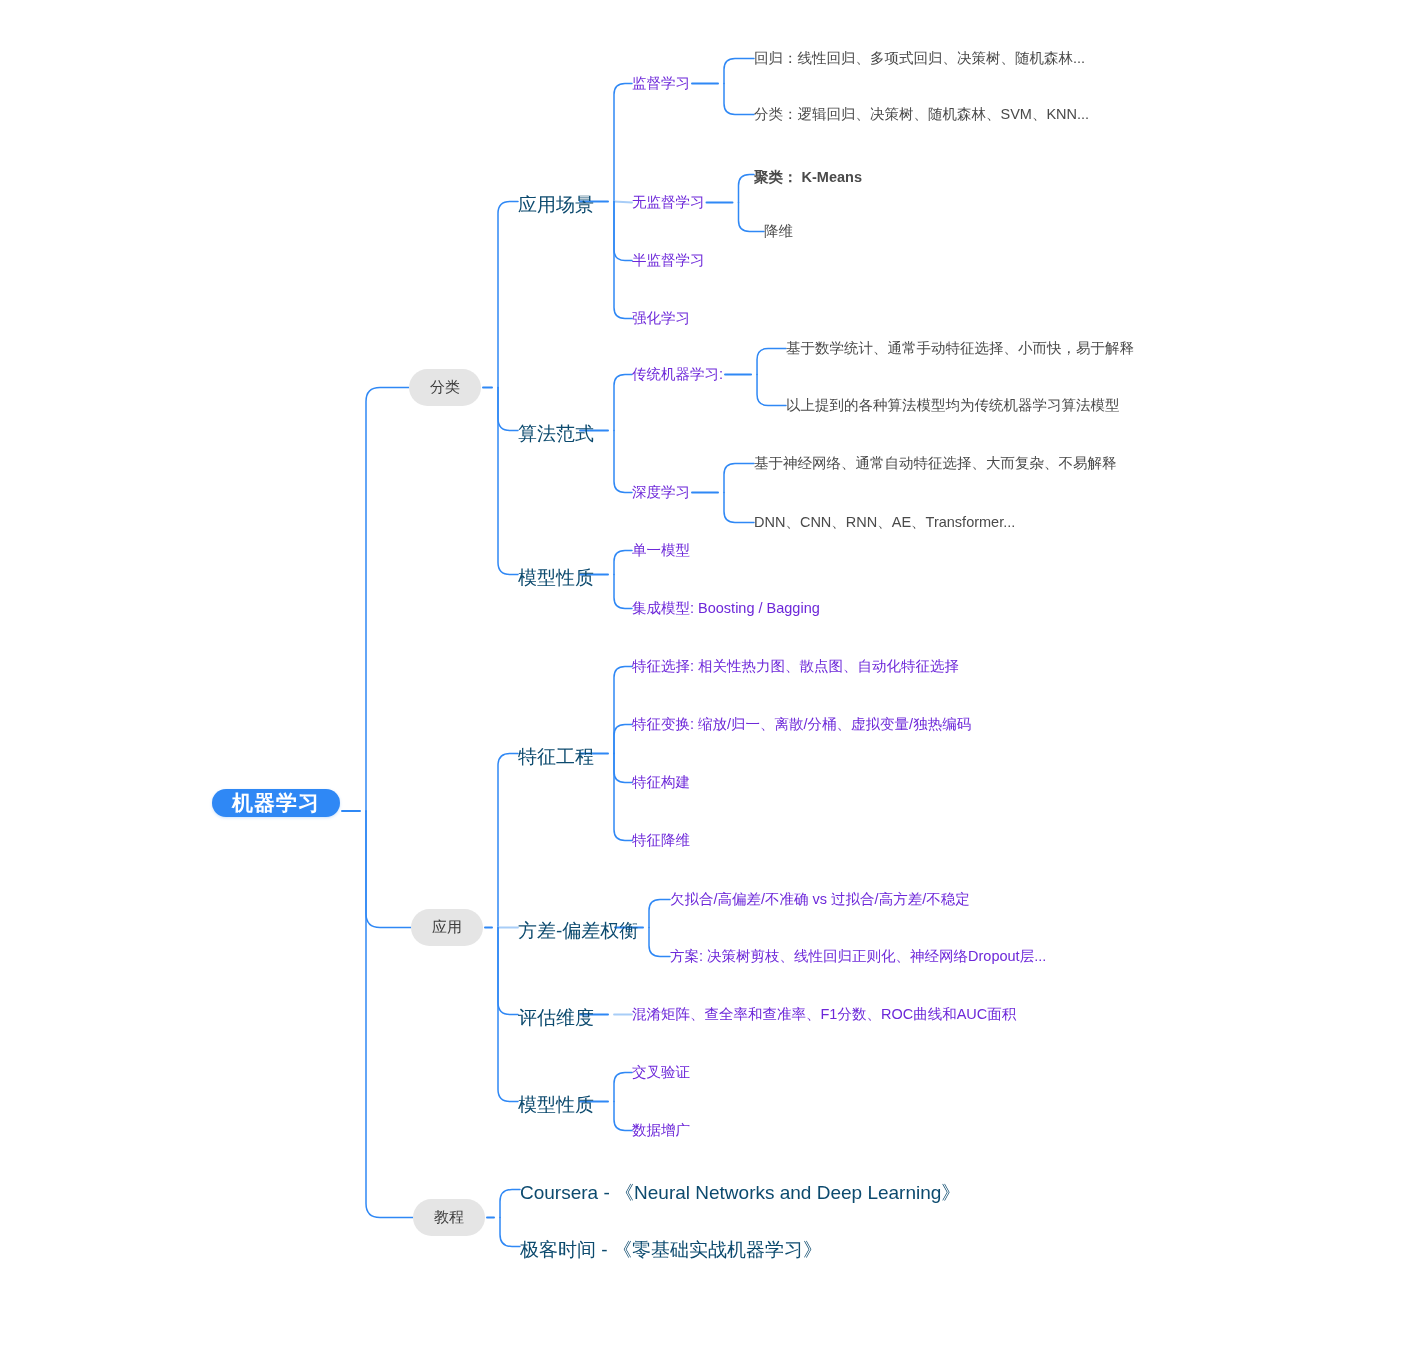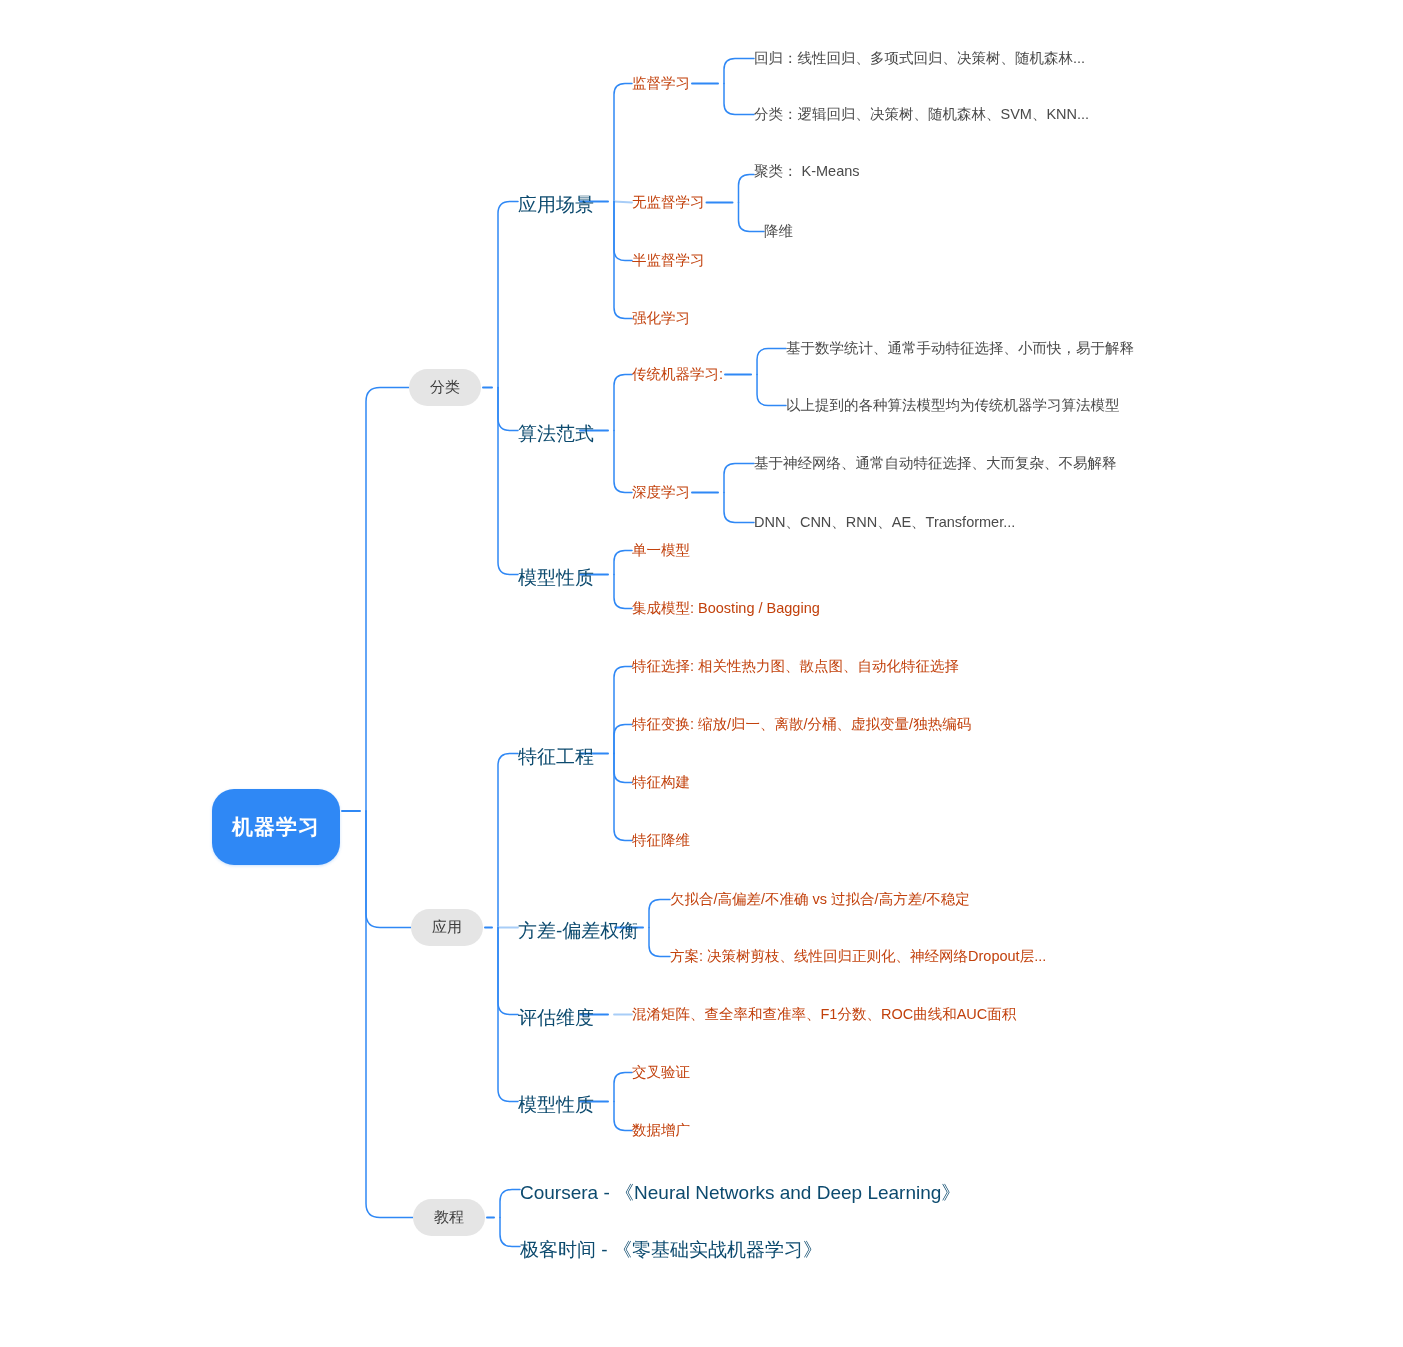--- a/index.html
+++ b/index.html
@@ -33,37 +33,37 @@
     box-sizing: border-box;
     display: flex;
     align-items: center;
   }
   .node-root {
     background: #2f88f5;
     color: #ffffff;
     font-size: 21px;
     font-weight: bold;
     border-radius: 22px;
-    padding: 24px 20px;
+    padding: 0 20px;
     letter-spacing: 1px;
     box-shadow: 0 1px 3px rgba(47,136,245,0.25);
   }
   .node-l1 {
     background: #e5e5e5;
     color: #3c3c3c;
     font-size: 15px;
     border-radius: 19px;
     padding: 9px 21px;
   }
   .node-l2 {
     color: #0c4a6e;
     font-size: 19px;
   }
   .node-l3 {
-    color: #c2410c;
+    color: #6d28d9;
     font-size: 14.5px;
   }
   .node-l4 {
     color: #4a4a4a;
     font-size: 14.5px;
   }
 </style>
 </head>
 <body>
 
@@ -122,21 +122,21 @@
       <path d="M 724 492.5 L 724 474.5 Q 724 463.5 735 463.5 L 754 463.5" fill="none" stroke="#2f88f5" stroke-width="1.5" stroke-linecap="round"></path>
       <path d="M 724 492.5 L 724 511.5 Q 724 522.5 735 522.5 L 754 522.5" fill="none" stroke="#2f88f5" stroke-width="1.5" stroke-linecap="round"></path>
     </svg>
 <div class="node node-root" style="left: 212px; top: 789px;">机器学习</div>
     <div class="node node-l1" style="left: 409px; top: 369px;">分类</div>
     <div class="node node-l2" style="left: 518px; top: 192px;">应用场景</div>
     <div class="node node-l3" style="left: 632px; top: 74px;">监督学习</div>
     <div class="node node-l4" style="left: 754px; top: 49px;">回归：线性回归、多项式回归、决策树、随机森林...</div>
     <div class="node node-l4" style="left: 754px; top: 105px;">分类：逻辑回归、决策树、随机森林、SVM、KNN...</div>
     <div class="node node-l3" style="left: 632px; top: 193px;">无监督学习</div>
-    <div class="node node-l4" style="left: 754px; top: 162px;">聚类： K-Means</div>
+    <div class="node node-l4" style="left: 754px; top: 168px; font-weight: bold;">聚类： K-Means</div>
     <div class="node node-l4" style="left: 764px; top: 222px;">降维</div>
     <div class="node node-l3" style="left: 632px; top: 251px;">半监督学习</div>
     <div class="node node-l3" style="left: 632px; top: 309px;">强化学习</div>
     <div class="node node-l2" style="left: 518px; top: 421px;">算法范式</div>
     <div class="node node-l3" style="left: 632px; top: 365px; text-align: center;">传统机器学习:</div>
     <div class="node node-l4" style="left: 786px; top: 339px;">基于数学统计、通常手动特征选择、小而快，易于解释</div>
     <div class="node node-l4" style="left: 786px; top: 396px;">以上提到的各种算法模型均为传统机器学习算法模型</div>
     <div class="node node-l3" style="left: 632px; top: 483px;">深度学习</div>
     <div class="node node-l4" style="left: 754px; top: 454px;">基于神经网络、通常自动特征选择、大而复杂、不易解释</div>
     <div class="node node-l4" style="left: 754px; top: 513px;">DNN、CNN、RNN、AE、Transformer...</div>

